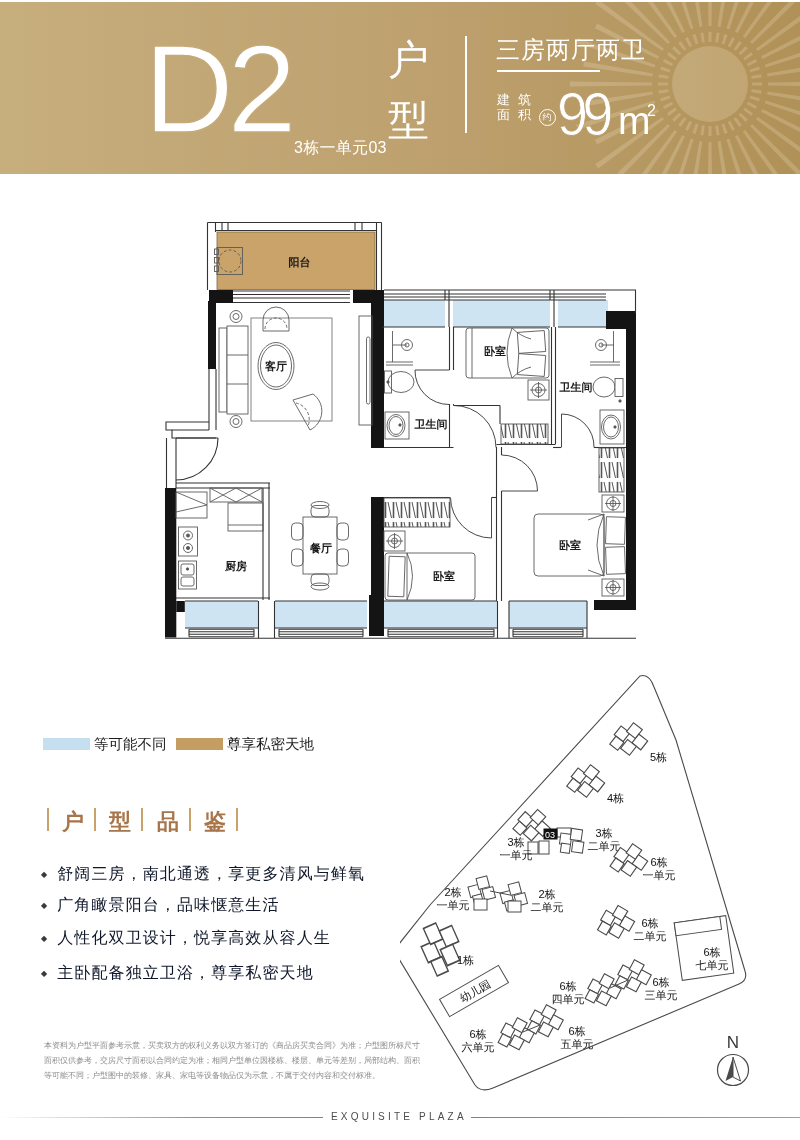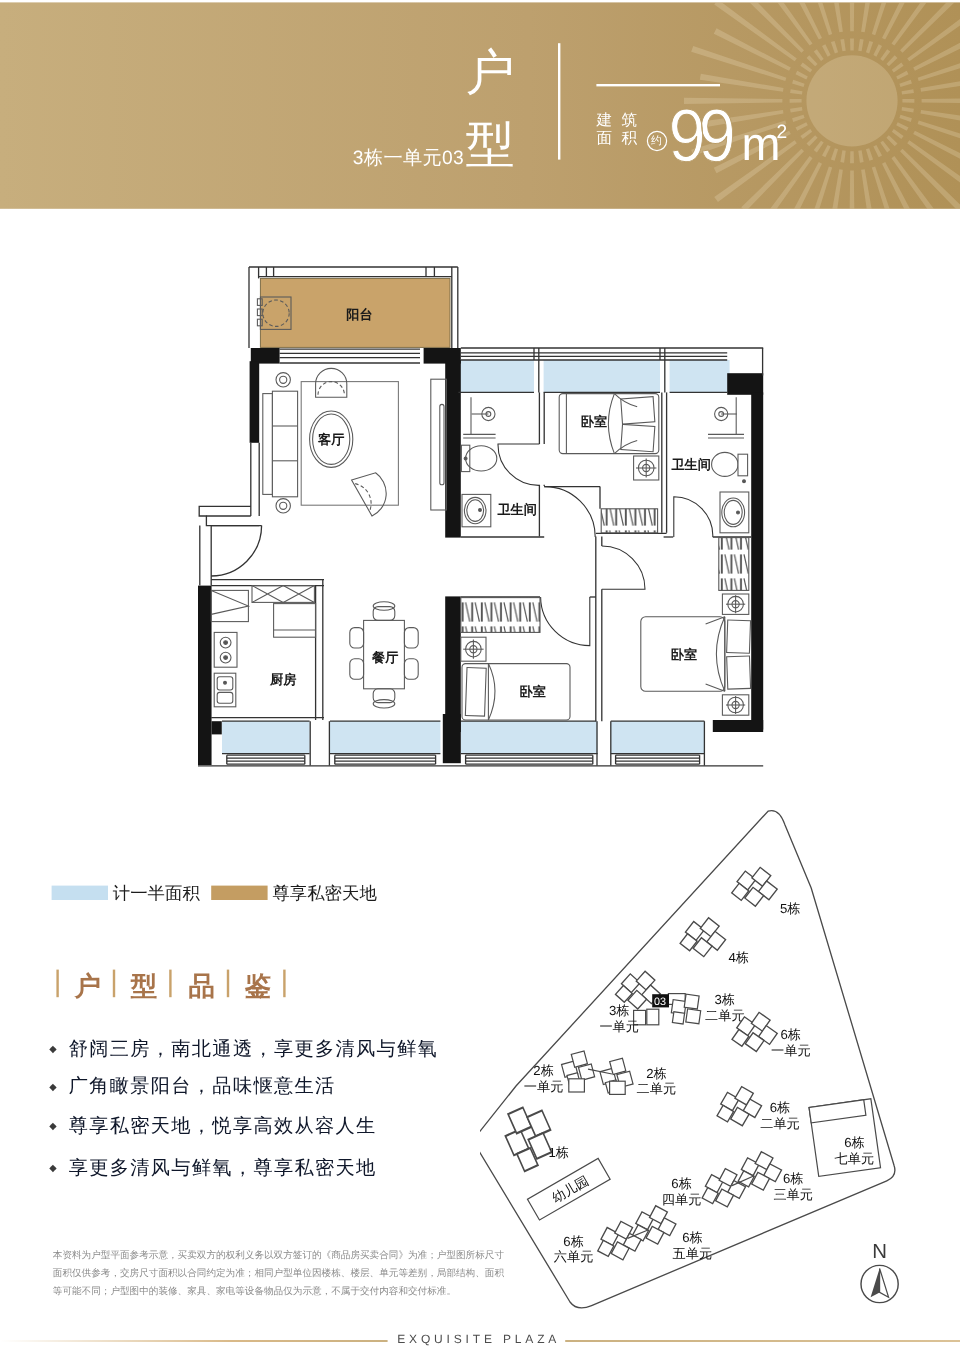--- a/index.html
+++ b/index.html
@@ -1,18 +1,18 @@
 <!DOCTYPE html>
 <html><head><meta charset="utf-8">
 <style>
 html,body{margin:0;padding:0;background:#fff;width:800px;height:1140px;overflow:hidden}
 body{font-family:"Liberation Sans",sans-serif;position:relative}
 #hdr{position:absolute;left:0;top:2px;width:800px;height:172px;background:linear-gradient(90deg,#c7ae7d 0%,#bda06e 55%,#b09157 100%);overflow:hidden}
 #d2{position:absolute;left:144px;top:25px;font-size:124px;line-height:1;color:#fff;letter-spacing:-6px;-webkit-text-stroke:1.3px #c4aa79}
-#sub{position:absolute;left:294px;top:120px;font-size:16px;color:#fff;letter-spacing:0.3px}
+#sub{position:absolute;left:294px;top:136px;font-size:16px;color:#fff;letter-spacing:0.3px}
 #hx1{position:absolute;left:388px;top:31px;font-size:41px;color:#fff}
 #hx2{position:absolute;left:388px;top:91px;font-size:41px;color:#fff}
 #vline{position:absolute;left:465px;top:34px;width:1.5px;height:97px;background:#fff}
 #t6{position:absolute;left:496px;top:32px;font-size:24px;color:#fff;letter-spacing:1px}
 #uline{position:absolute;left:497px;top:68px;width:103px;height:1.5px;background:#fff}
 #jz{position:absolute;left:497px;top:90px;font-size:13px;color:#fff;letter-spacing:8px;line-height:15px}
 #yq{position:absolute;left:538.5px;top:106.5px;width:15px;height:15px;border:1px solid #fff;border-radius:50%;color:#fff;font-size:9px;text-align:center;line-height:15px}
 #n99{position:absolute;left:557px;top:81px;font-size:62px;line-height:1;color:#fff;letter-spacing:-6.5px;transform:scaleX(0.9);transform-origin:left top;-webkit-text-stroke:0.8px #b89b66}
 #m2{position:absolute;left:618px;top:99px;font-size:39px;line-height:1;color:#fff}
 #msup{position:absolute;left:647px;top:100.5px;font-size:16px;line-height:1;color:#fff}
@@ -112,24 +112,26 @@
           <polygon points="756.0,46.7 757.8,49.1 824.8,1.8 821.7,-2.4"></polygon>
           <polygon points="746.8,61.7 748.1,64.2 757.1,59.8 755.6,57.0"></polygon>
           <polygon points="761.0,54.3 762.4,57.0 825.2,26.2 822.9,21.6"></polygon>
           <polygon points="749.5,67.7 750.4,70.4 759.9,67.5 759.0,64.4"></polygon>
           <polygon points="764.7,62.7 765.6,65.5 844.0,41.2 842.3,36.3"></polygon>
           <polygon points="751.3,74.0 751.7,76.8 761.6,75.4 761.1,72.3"></polygon>
           <polygon points="767.1,71.4 767.5,74.4 836.8,64.5 836.0,59.4"></polygon>
         </g>
     </g>
   </svg>
+  <div id="d2">D2</div>
   <div id="sub">3栋一单元03</div>
   <div id="hx1">户</div>
   <div id="hx2">型</div>
   <div id="vline"></div>
+  <div id="t6">三房两厅两卫</div>
   <div id="uline"></div>
   <div id="jz">建筑<br>面积</div>
   <div id="yq">约</div>
   <div id="n99">99</div>
   <div id="m2">m</div>
     <div id="msup">2</div>
 </div>
 
 <svg id="plan" style="position:absolute;left:140px;top:215px" width="540" height="450" viewBox="140 215 540 450">
 <defs>
@@ -512,36 +514,36 @@
 
 <g>
   <text x="733" y="1048" text-anchor="middle" font-family="Liberation Sans" font-size="17" fill="#3a3a3a">N</text>
   <circle cx="733" cy="1070" r="15.5" fill="none" stroke="#4a4a4a" stroke-width="1.2"></circle>
   <path d="M733 1057 L725.5 1081 L733 1077 Z" fill="#4a4a4a"></path>
   <path d="M733 1057 L740.5 1081 L733 1077 Z" fill="none" stroke="#4a4a4a" stroke-width="1"></path>
 </g>
 </svg>
 
 <div class="sw" style="left:43px;top:738px;background:#c5dff0"></div>
-<div class="lgt" style="left:94px;top:735px">计一半面积</div>
+<div class="lgt" style="left:94px;top:735px">等可能不同</div>
 <div class="sw" style="left:176px;top:738px;background:#c49d62"></div>
 <div class="lgt" style="left:227px;top:735px">尊享私密天地</div>
 
 <div class="tbar" style="left:47px"></div>
 <div class="tch" style="left:62px">户</div>
 <div class="tbar" style="left:94px"></div>
 <div class="tch" style="left:109px">型</div>
 <div class="tbar" style="left:141px"></div>
 <div class="tch" style="left:157px">品</div>
 <div class="tbar" style="left:189px"></div>
 <div class="tch" style="left:204px">鉴</div>
 <div class="tbar" style="left:236px"></div>
 
 <div class="bul" style="top:864px">舒阔三房，南北通透，享更多清风与鲜氧</div>
 <div class="bul" style="top:895px">广角瞰景阳台，品味惬意生活</div>
-<div class="bul" style="top:928px">尊享私密天地，悦享高效从容人生</div>
-<div class="bul" style="top:963px">享更多清风与鲜氧，尊享私密天地</div>
+<div class="bul" style="top:928px">人性化双卫设计，悦享高效从容人生</div>
+<div class="bul" style="top:963px">主卧配备独立卫浴，尊享私密天地</div>
 
 <div id="disc">本资料为户型平面参考示意，买卖双方的权利义务以双方签订的《商品房买卖合同》为准；户型图所标尺寸<br>面积仅供参考，交房尺寸面积以合同约定为准；相同户型单位因楼栋、楼层、单元等差别，局部结构、面积<br>等可能不同；户型图中的装修、家具、家电等设备物品仅为示意，不属于交付内容和交付标准。</div>
 
 <div id="fline1"></div>
 <div id="fline2"></div>
 <div id="ftxt">EXQUISITE PLAZA</div>
 
 </body></html>

